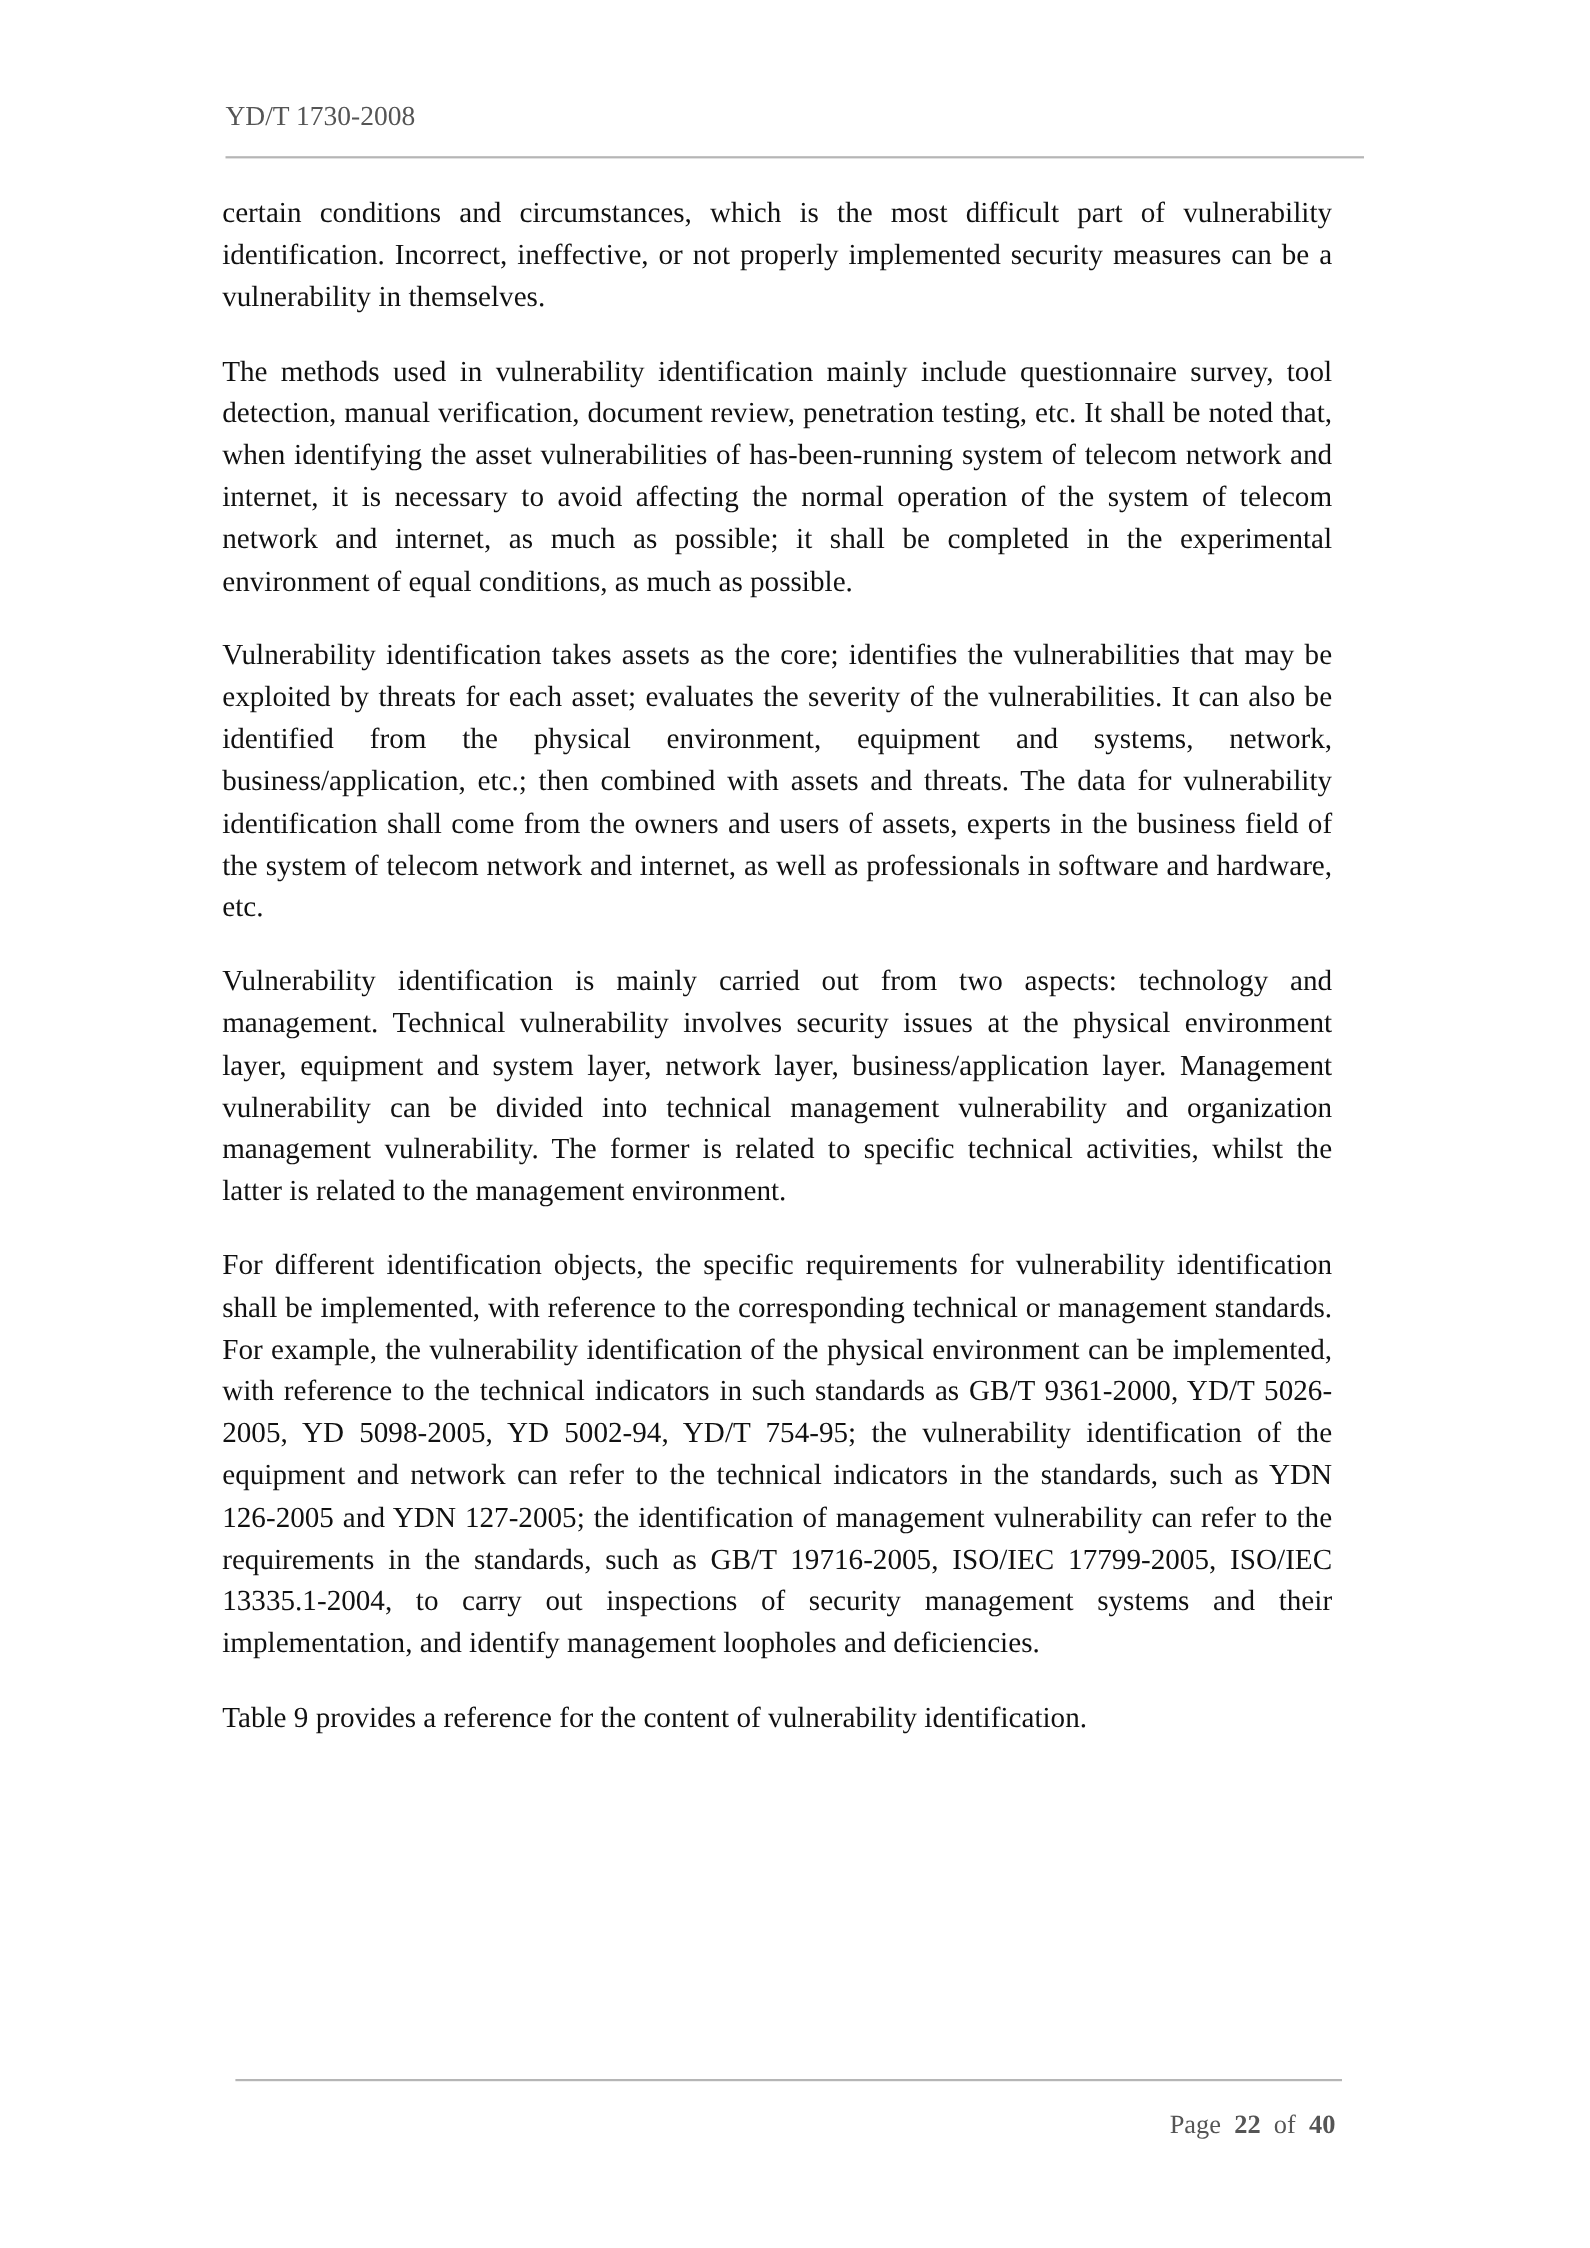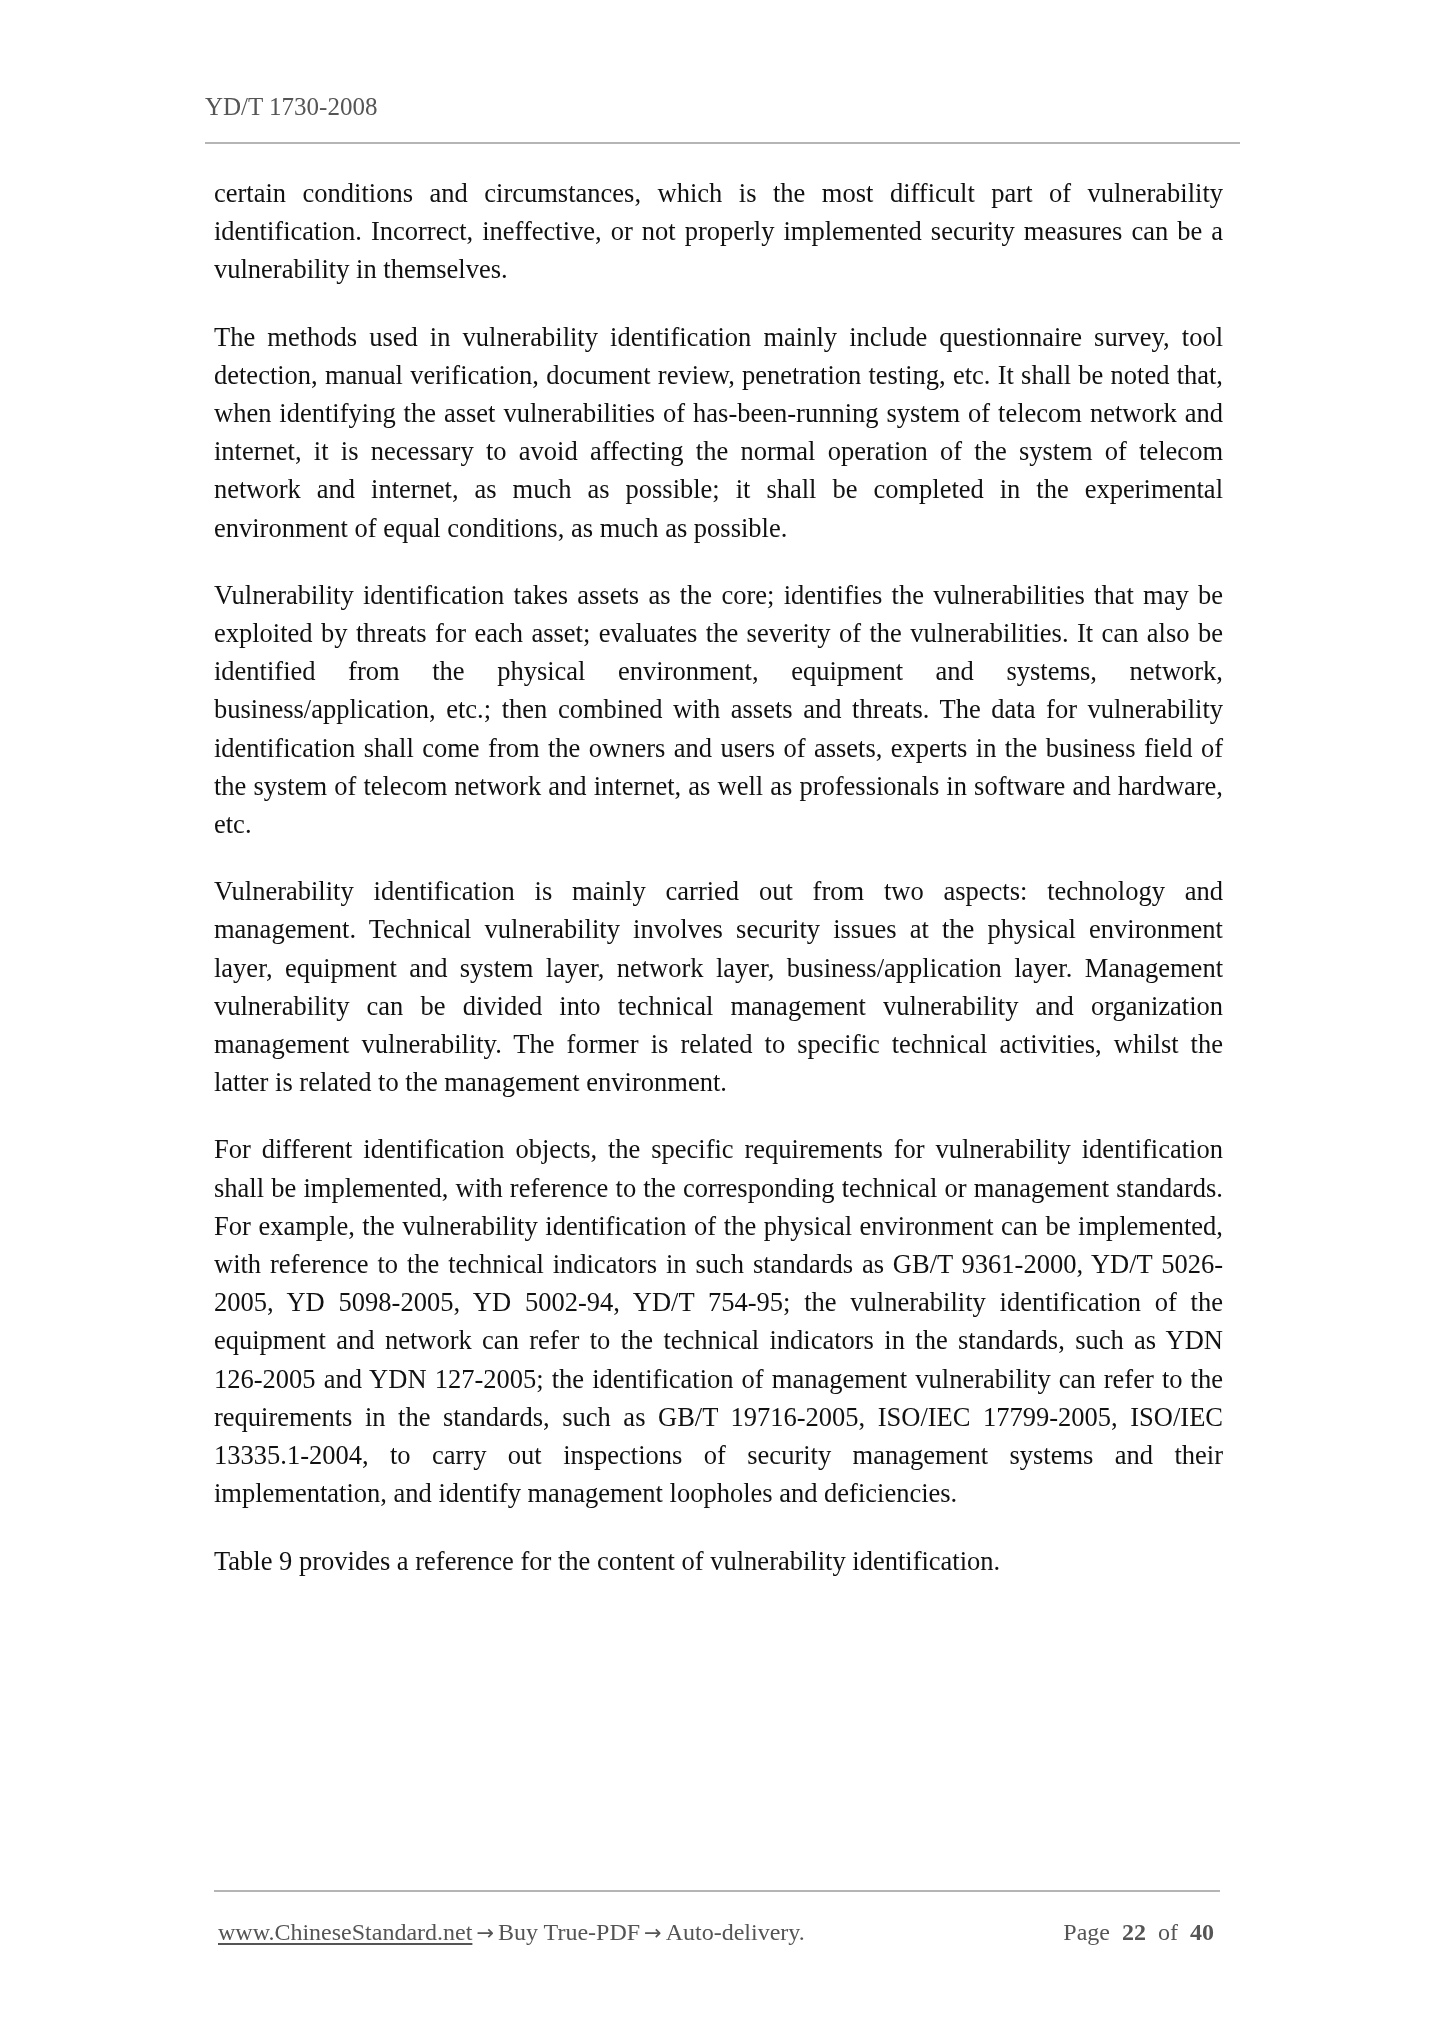--- a/index.html
+++ b/index.html
@@ -28,21 +28,21 @@
     .header-rule {
       position: absolute;
       left: 205px;
       top: 142px;
       width: 1035px;
       height: 0;
       border-top: 2px solid #b5b5b5;
     }
     .body-text {
       position: absolute;
-      left: 214px;
+      left: 202px;
       top: 174px;
       width: 1009px;
       font-size: 26.5px;
       line-height: 38.2px;
     }
     .body-text p {
       margin: 0 0 29px 0;
       text-align: justify;
       text-justify: inter-word;
     }
@@ -108,22 +108,19 @@
   <p>The methods used in vulnerability identification mainly include questionnaire survey, tool detection, manual verification, document review, penetration testing, etc. It shall be noted that, when identifying the asset vulnerabilities of has-been-running system of telecom network and internet, it is necessary to avoid affecting the normal operation of the system of telecom network and internet, as much as possible; it shall be completed in the experimental environment of equal conditions, as much as possible.</p>
   <p>Vulnerability identification takes assets as the core; identifies the vulnerabilities that may be exploited by threats for each asset; evaluates the severity of the vulnerabilities. It can also be identified from the physical environment, equipment and systems, network, business/application, etc.; then combined with assets and threats. The data for vulnerability identification shall come from the owners and users of assets, experts in the business field of the system of telecom network and internet, as well as professionals in software and hardware, etc.</p>
   <p>Vulnerability identification is mainly carried out from two aspects: technology and management. Technical vulnerability involves security issues at the physical environment layer, equipment and system layer, network layer, business/application layer. Management vulnerability can be divided into technical management vulnerability and organization management vulnerability. The former is related to specific technical activities, whilst the latter is related to the management environment.</p>
   <p>For different identification objects, the specific requirements for vulnerability identification shall be implemented, with reference to the corresponding technical or management standards. For example, the vulnerability identification of the physical environment can be implemented, with reference to the technical indicators in such standards as GB/T 9361-2000, YD/T 5026-2005, YD 5098-2005, YD 5002-94, YD/T 754-95; the vulnerability identification of the equipment and network can refer to the technical indicators in the standards, such as YDN 126-2005 and YDN 127-2005; the identification of management vulnerability can refer to the requirements in the standards, such as GB/T 19716-2005, ISO/IEC 17799-2005, ISO/IEC 13335.1-2004, to carry out inspections of security management systems and their implementation, and identify management loopholes and deficiencies.</p>
   <p>Table 9 provides a reference for the content of vulnerability identification.</p>
 </div>
 
 <div class="footer-rule"></div>
 
 <div class="page-footer">
-  <div class="footer-left">
-    <span class="footer-link">www.ChineseStandard.net</span><span class="arrow">→</span><span>Buy True-PDF</span><span class="arrow">→</span><span>Auto-delivery.</span>
-  </div>
   <div class="footer-right">
     <span>Page</span>
     <b>22</b>
     <span>of</span>
     <b>40</b>
   </div>
 </div>
 
 </body></html>

